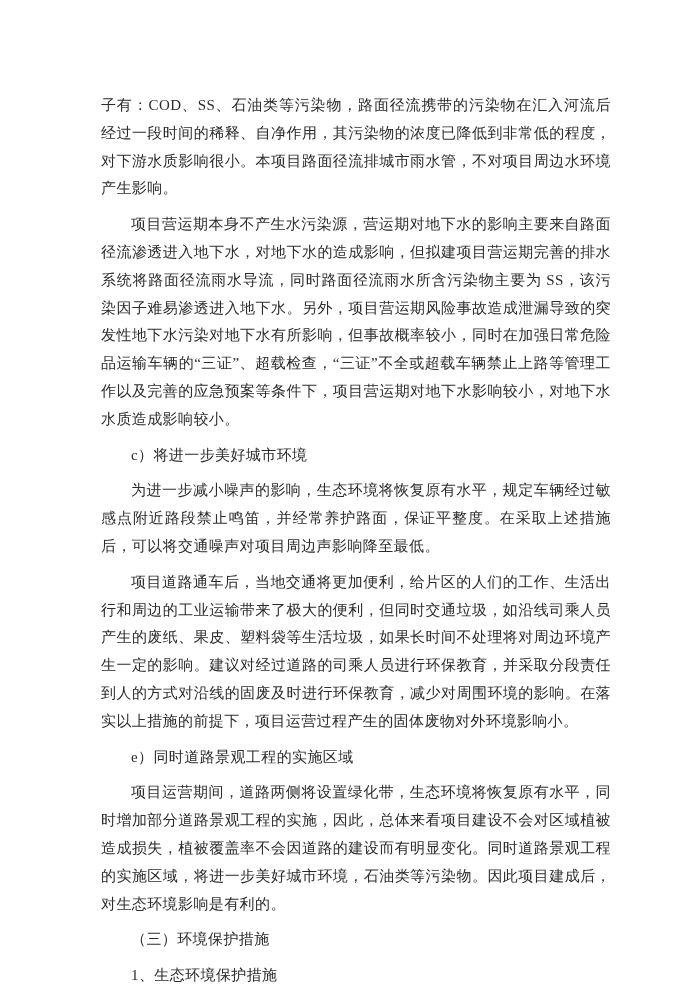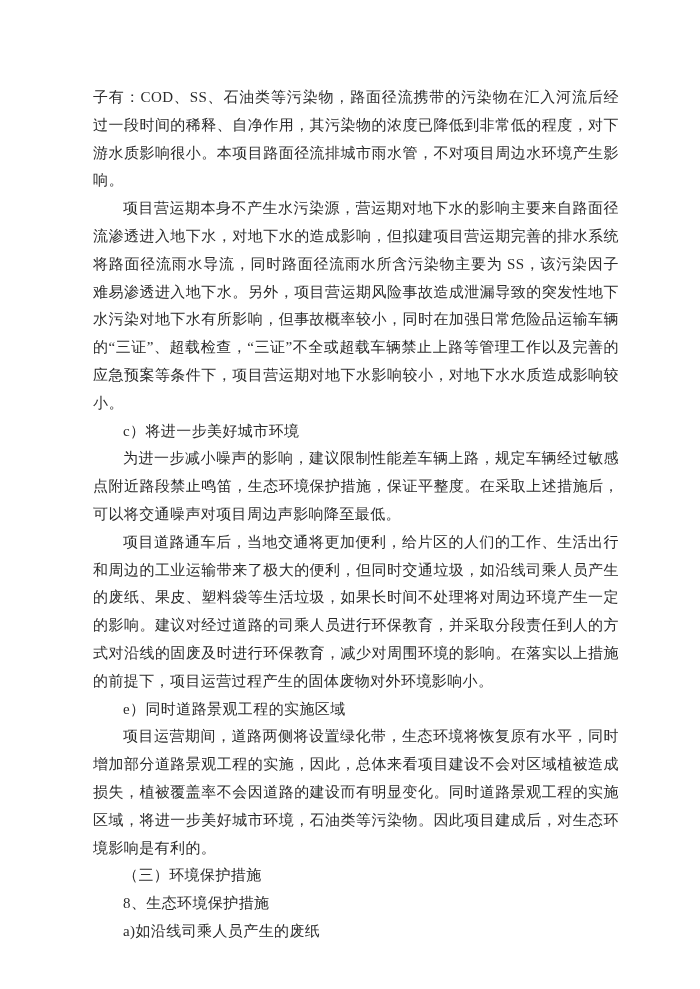--- a/index.html
+++ b/index.html
@@ -15,42 +15,42 @@
     overflow: hidden;
     box-sizing: border-box;
   }
   .text-column {
     position: absolute;
     left: 93px;
     top: 84px;
     width: 526px;
   }
   .para {
-    margin: 0;
+    margin: 8px;
     font-family: "Liberation Serif", "DejaVu Serif", serif;
     font-size: 15px;
     line-height: 27.8px;
     letter-spacing: 0.4px;
     text-align: justify;
     color: #2b2b2b;
     word-break: break-all;
   }
   .indent {
     text-indent: 2em;
   }
 </style>
 </head>
 <body>
 
 <div class="page">
   <div class="text-column">
     <p class="para">子有：COD、SS、石油类等污染物，路面径流携带的污染物在汇入河流后经过一段时间的稀释、自净作用，其污染物的浓度已降低到非常低的程度，对下游水质影响很小。本项目路面径流排城市雨水管，不对项目周边水环境产生影响。</p>
     <p class="para indent">项目营运期本身不产生水污染源，营运期对地下水的影响主要来自路面径流渗透进入地下水，对地下水的造成影响，但拟建项目营运期完善的排水系统将路面径流雨水导流，同时路面径流雨水所含污染物主要为 SS，该污染因子难易渗透进入地下水。另外，项目营运期风险事故造成泄漏导致的突发性地下水污染对地下水有所影响，但事故概率较小，同时在加强日常危险品运输车辆的“三证”、超载检查，“三证”不全或超载车辆禁止上路等管理工作以及完善的应急预案等条件下，项目营运期对地下水影响较小，对地下水水质造成影响较小。</p>
     <p class="para indent">c）将进一步美好城市环境</p>
-    <p class="para indent">为进一步减小噪声的影响，建议限制性能差车辆上路，规定车辆经过敏感点附近路段禁止鸣笛，生态环境保护措施，保证平整度。在采取上述措施后，可以将交通噪声对项目周边声影响降至最低。</p>
+    <p class="para indent">为进一步减小噪声的影响，生态环境将恢复原有水平，规定车辆经过敏感点附近路段禁止鸣笛，并经常养护路面，保证平整度。在采取上述措施后，可以将交通噪声对项目周边声影响降至最低。</p>
     <p class="para indent">项目道路通车后，当地交通将更加便利，给片区的人们的工作、生活出行和周边的工业运输带来了极大的便利，但同时交通垃圾，如沿线司乘人员产生的废纸、果皮、塑料袋等生活垃圾，如果长时间不处理将对周边环境产生一定的影响。建议对经过道路的司乘人员进行环保教育，并采取分段责任到人的方式对沿线的固废及时进行环保教育，减少对周围环境的影响。在落实以上措施的前提下，项目运营过程产生的固体废物对外环境影响小。</p>
     <p class="para indent">e）同时道路景观工程的实施区域</p>
     <p class="para indent">项目运营期间，道路两侧将设置绿化带，生态环境将恢复原有水平，同时增加部分道路景观工程的实施，因此，总体来看项目建设不会对区域植被造成损失，植被覆盖率不会因道路的建设而有明显变化。同时道路景观工程的实施区域，将进一步美好城市环境，石油类等污染物。因此项目建成后，对生态环境影响是有利的。</p>
     <p class="para indent">（三）环境保护措施</p>
-    <p class="para indent">8、生态环境保护措施</p>
+    <p class="para indent">1、生态环境保护措施</p>
     <p class="para indent">a)如沿线司乘人员产生的废纸</p>
   </div>
 </div>
 
 </body></html>

